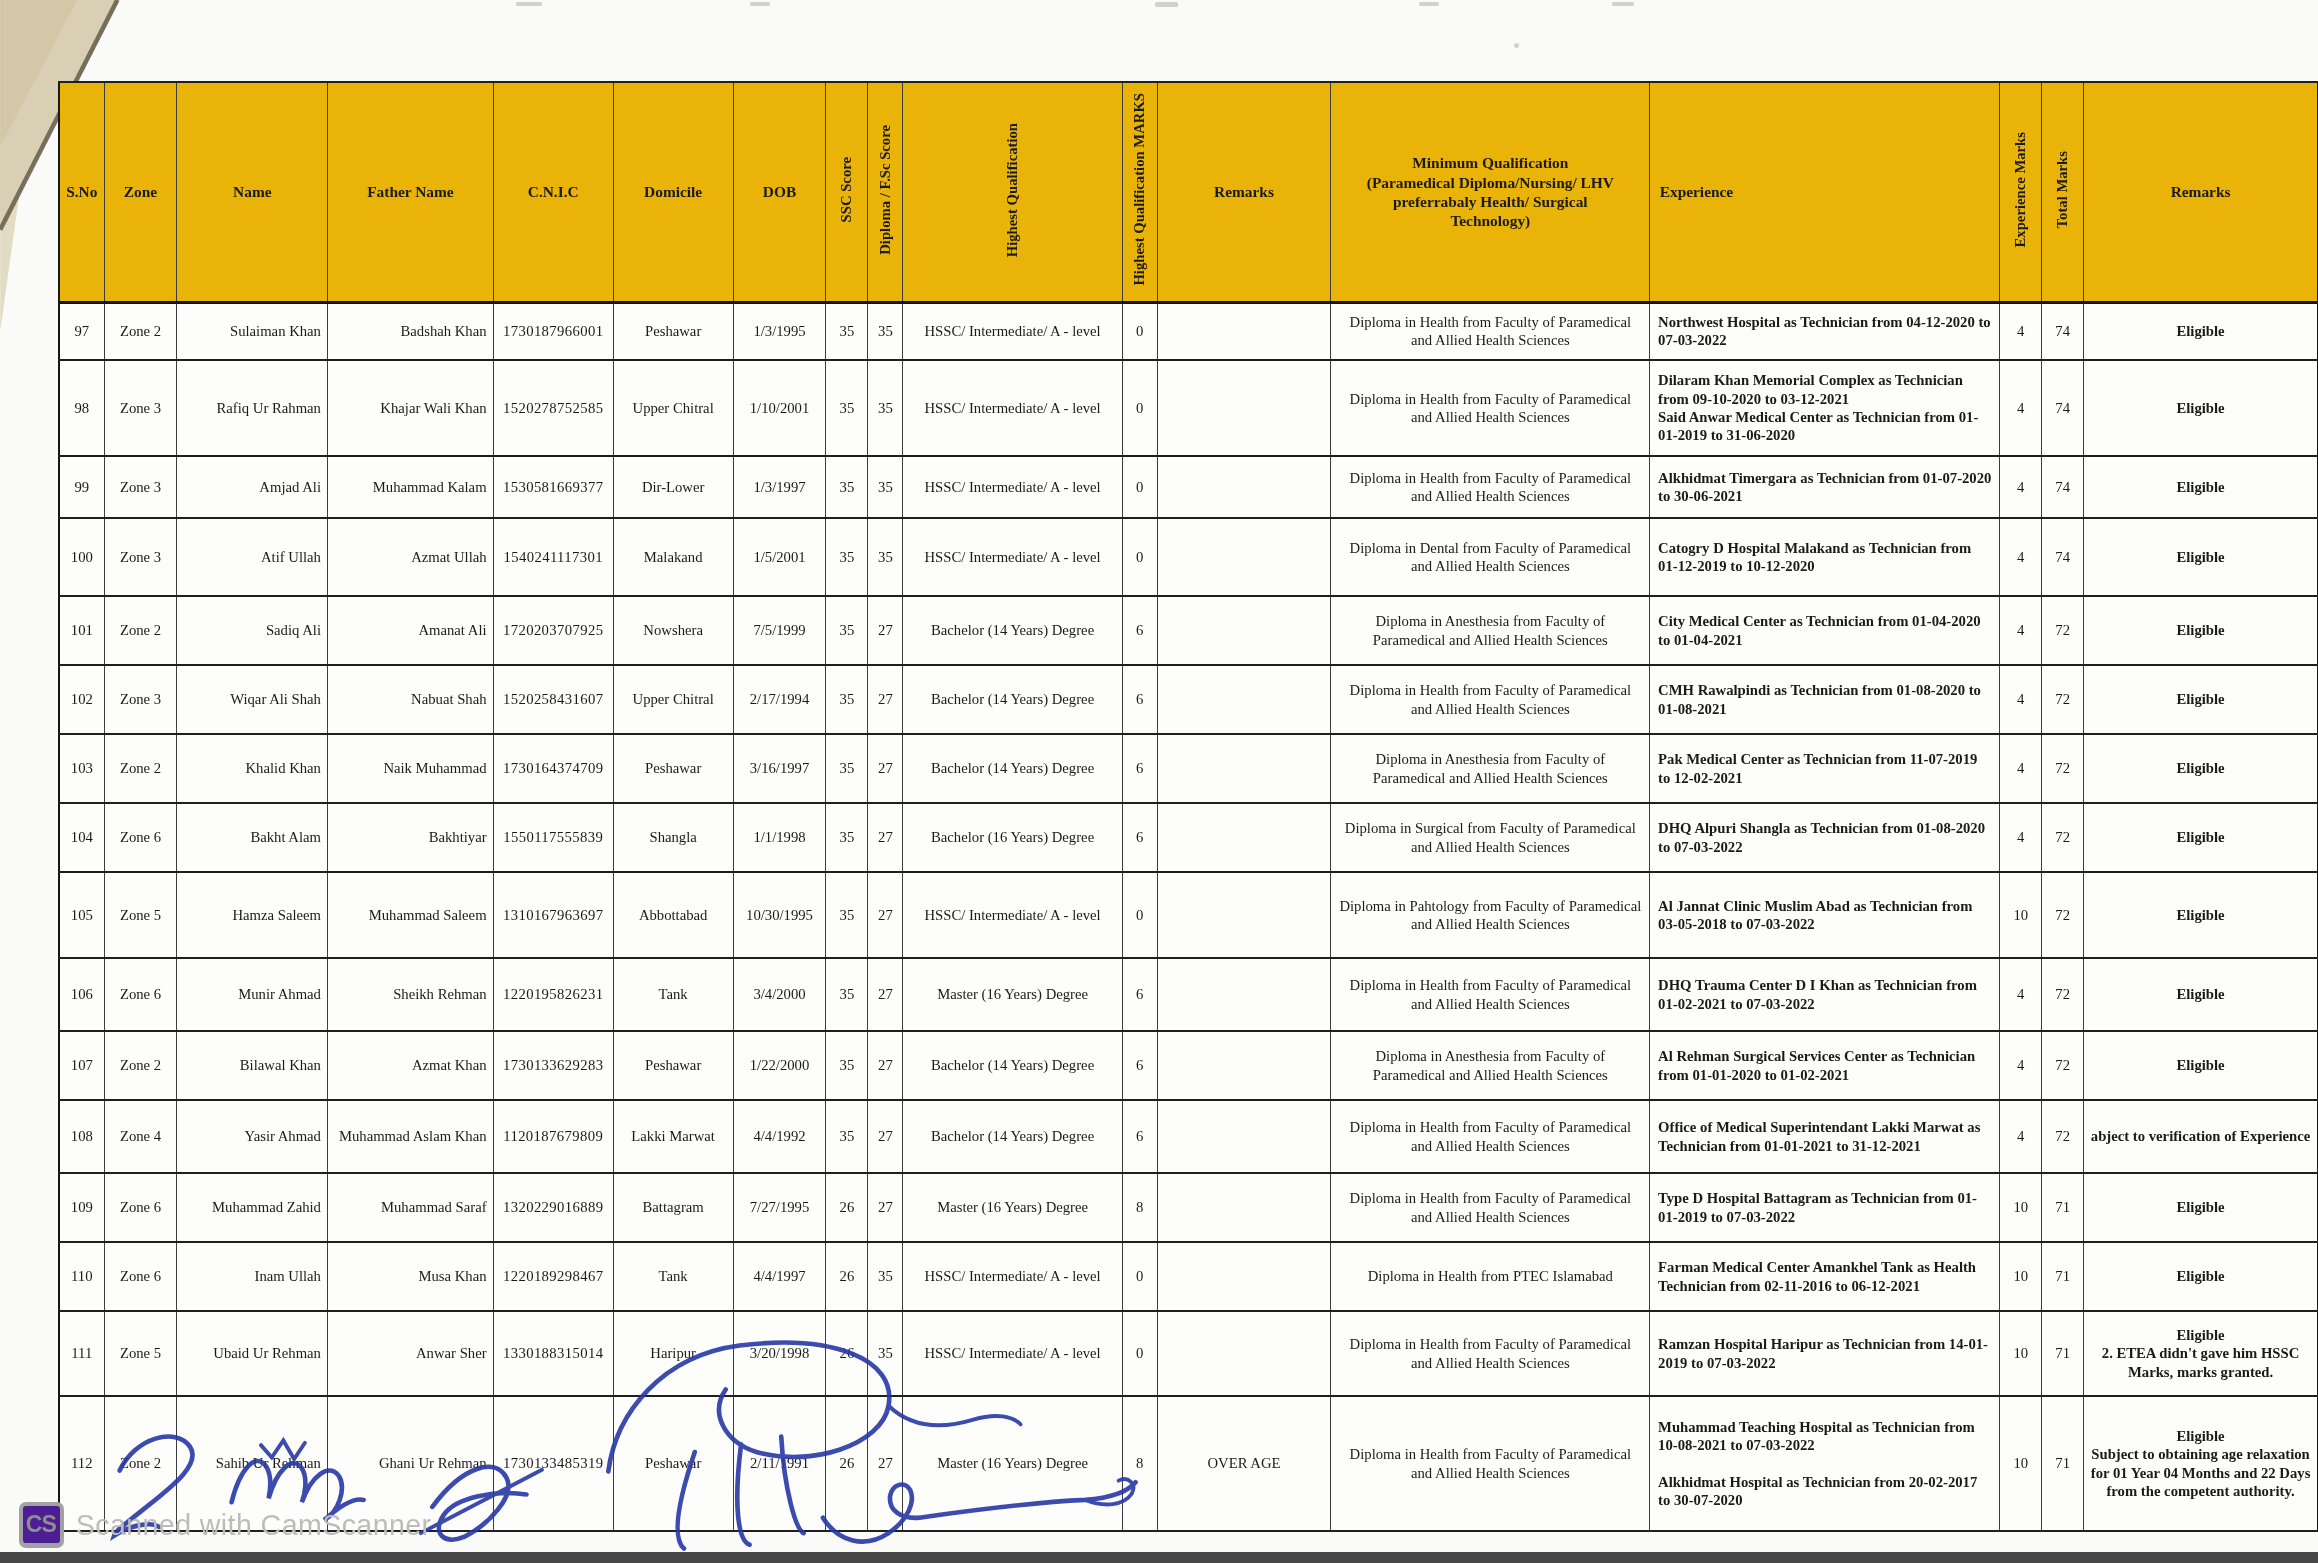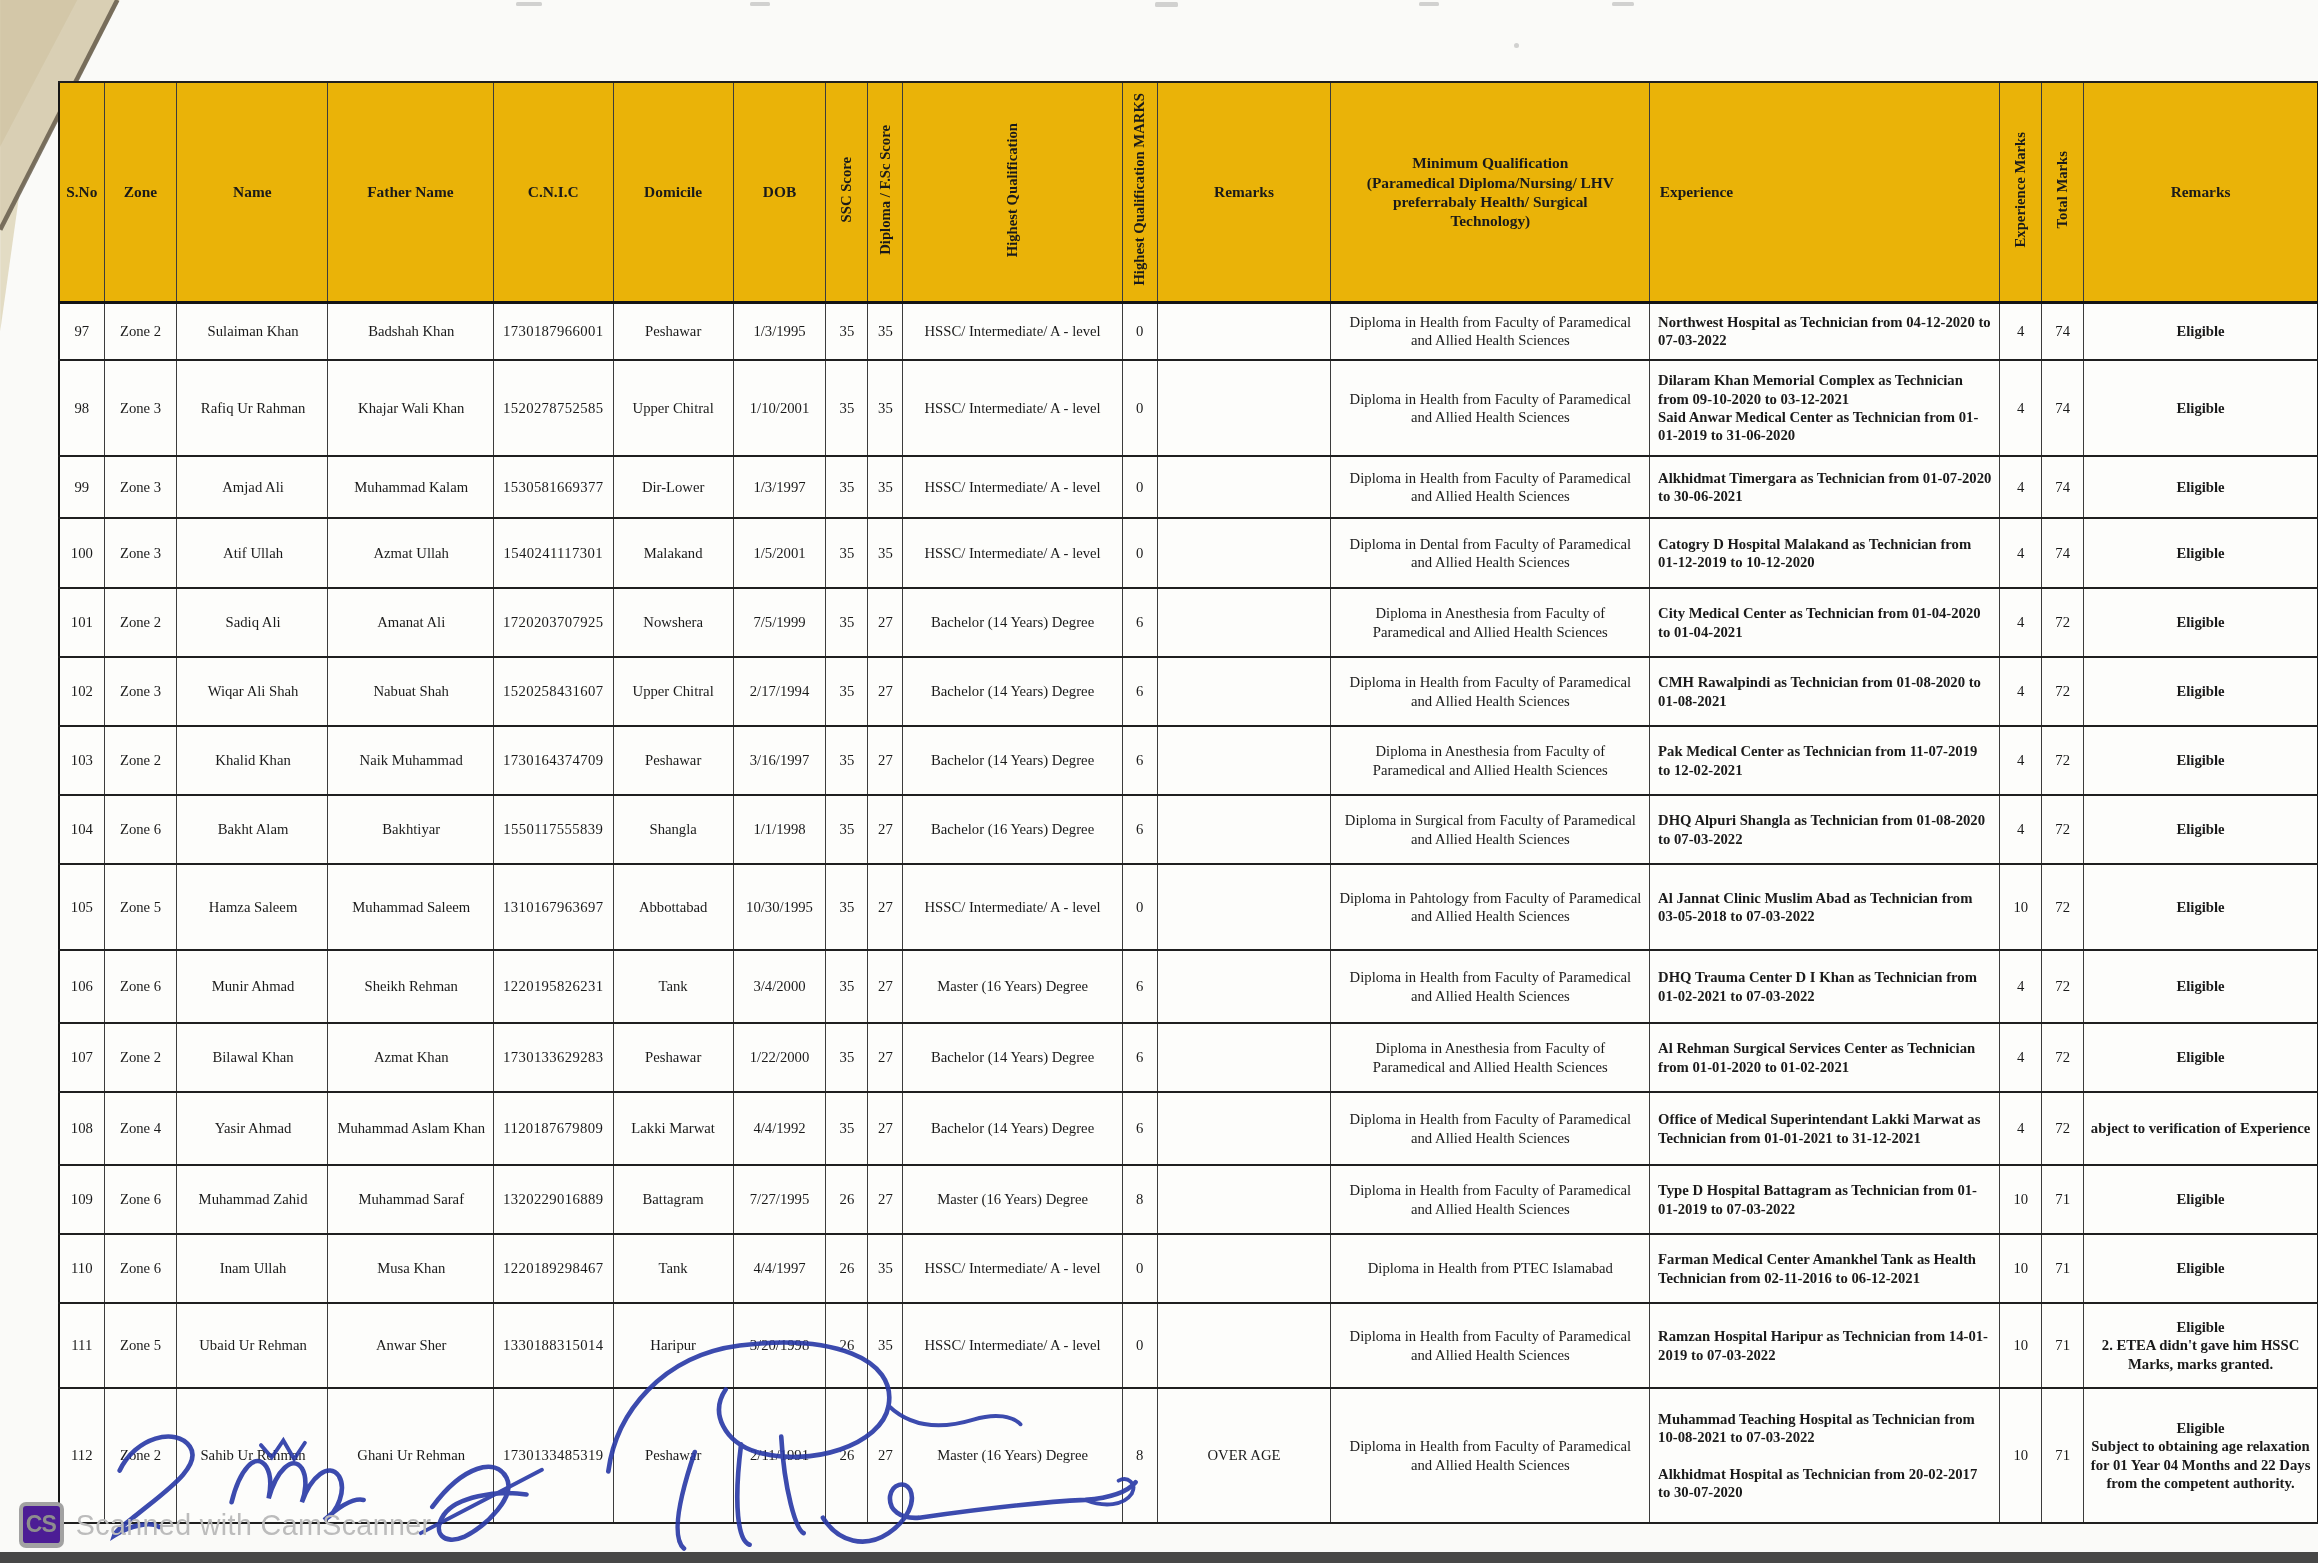--- a/index.html
+++ b/index.html
@@ -8,21 +8,21 @@
   
   .scan-table{position:absolute;left:58px;top:81px;border-collapse:collapse;table-layout:fixed;
               background:#fdfdfb;border:2.7px solid #161616;}
   .scan-table th,.scan-table td{border-left:1.3px solid #3c3c3c;border-right:1.3px solid #3c3c3c;
               border-top:2.1px solid #1f1f1f;border-bottom:2.1px solid #1f1f1f;
               padding:3.1px 6.2px;vertical-align:middle;text-align:center;font-size:14.7px;line-height:1.25;
               overflow:hidden;}
   .scan-table thead th{background:#eab308;font-weight:bold;font-size:15.4px;border-bottom:3.1px solid #141414;}
   .scan-table thead th .hlines{white-space:pre-line;}
   th.vert span{writing-mode:vertical-rl;transform:rotate(180deg);display:inline-block;line-height:1.05;font-size:14.7px;}
-  td.col-name,td.col-father_name{text-align:center;padding-left:7.7px;margin-top:8px;}
+  td.col-name,td.col-father_name{text-align:right;padding-left:7.7px;margin-top:8px;}
   td.col-experience{text-align:left;padding-left:7.7px;white-space:pre-line;font-weight:bold;}
   td.col-minimum_qualification{white-space:pre-line;}
   td.col-final_remarks{font-weight:bold;white-space:pre-line;}
   td.col-cnic{letter-spacing:0.4px;}
   th.h-experience{text-align:left;padding-left:9.3px;}
   
   .overlay{position:absolute;left:0;top:0;pointer-events:none;}
   .artifact{position:absolute;background:#8d8d8d;opacity:.38;border-radius:1.5px;}
   
   .bottom-strip{position:absolute;left:0;right:0;bottom:0;height:11.6px;background:#474747;}
@@ -150,21 +150,21 @@
           <td class="col-diploma_fsc_score">35</td>
           <td class="col-highest_qualification">HSSC/ Intermediate/ A - level</td>
           <td class="col-highest_qualification_marks">0</td>
           <td class="col-remarks"></td>
           <td class="col-minimum_qualification">Diploma in  Health from Faculty of Paramedical and Allied Health Sciences</td>
           <td class="col-experience">Alkhidmat Timergara as Technician from 01-07-2020 to 30-06-2021</td>
           <td class="col-experience_marks">4</td>
           <td class="col-total_marks">74</td>
           <td class="col-final_remarks">Eligible</td>
         </tr>
-        <tr style="height: 70px; border-radius: 19px;">
+        <tr style="height: 78px; border-radius: 19px;">
           <td class="col-sno">100</td>
           <td class="col-zone">Zone 3</td>
           <td class="col-name">Atif Ullah</td>
           <td class="col-father_name">Azmat Ullah</td>
           <td class="col-cnic">1540241117301</td>
           <td class="col-domicile">Malakand</td>
           <td class="col-dob">1/5/2001</td>
           <td class="col-ssc_score">35</td>
           <td class="col-diploma_fsc_score">35</td>
           <td class="col-highest_qualification">HSSC/ Intermediate/ A - level</td>

